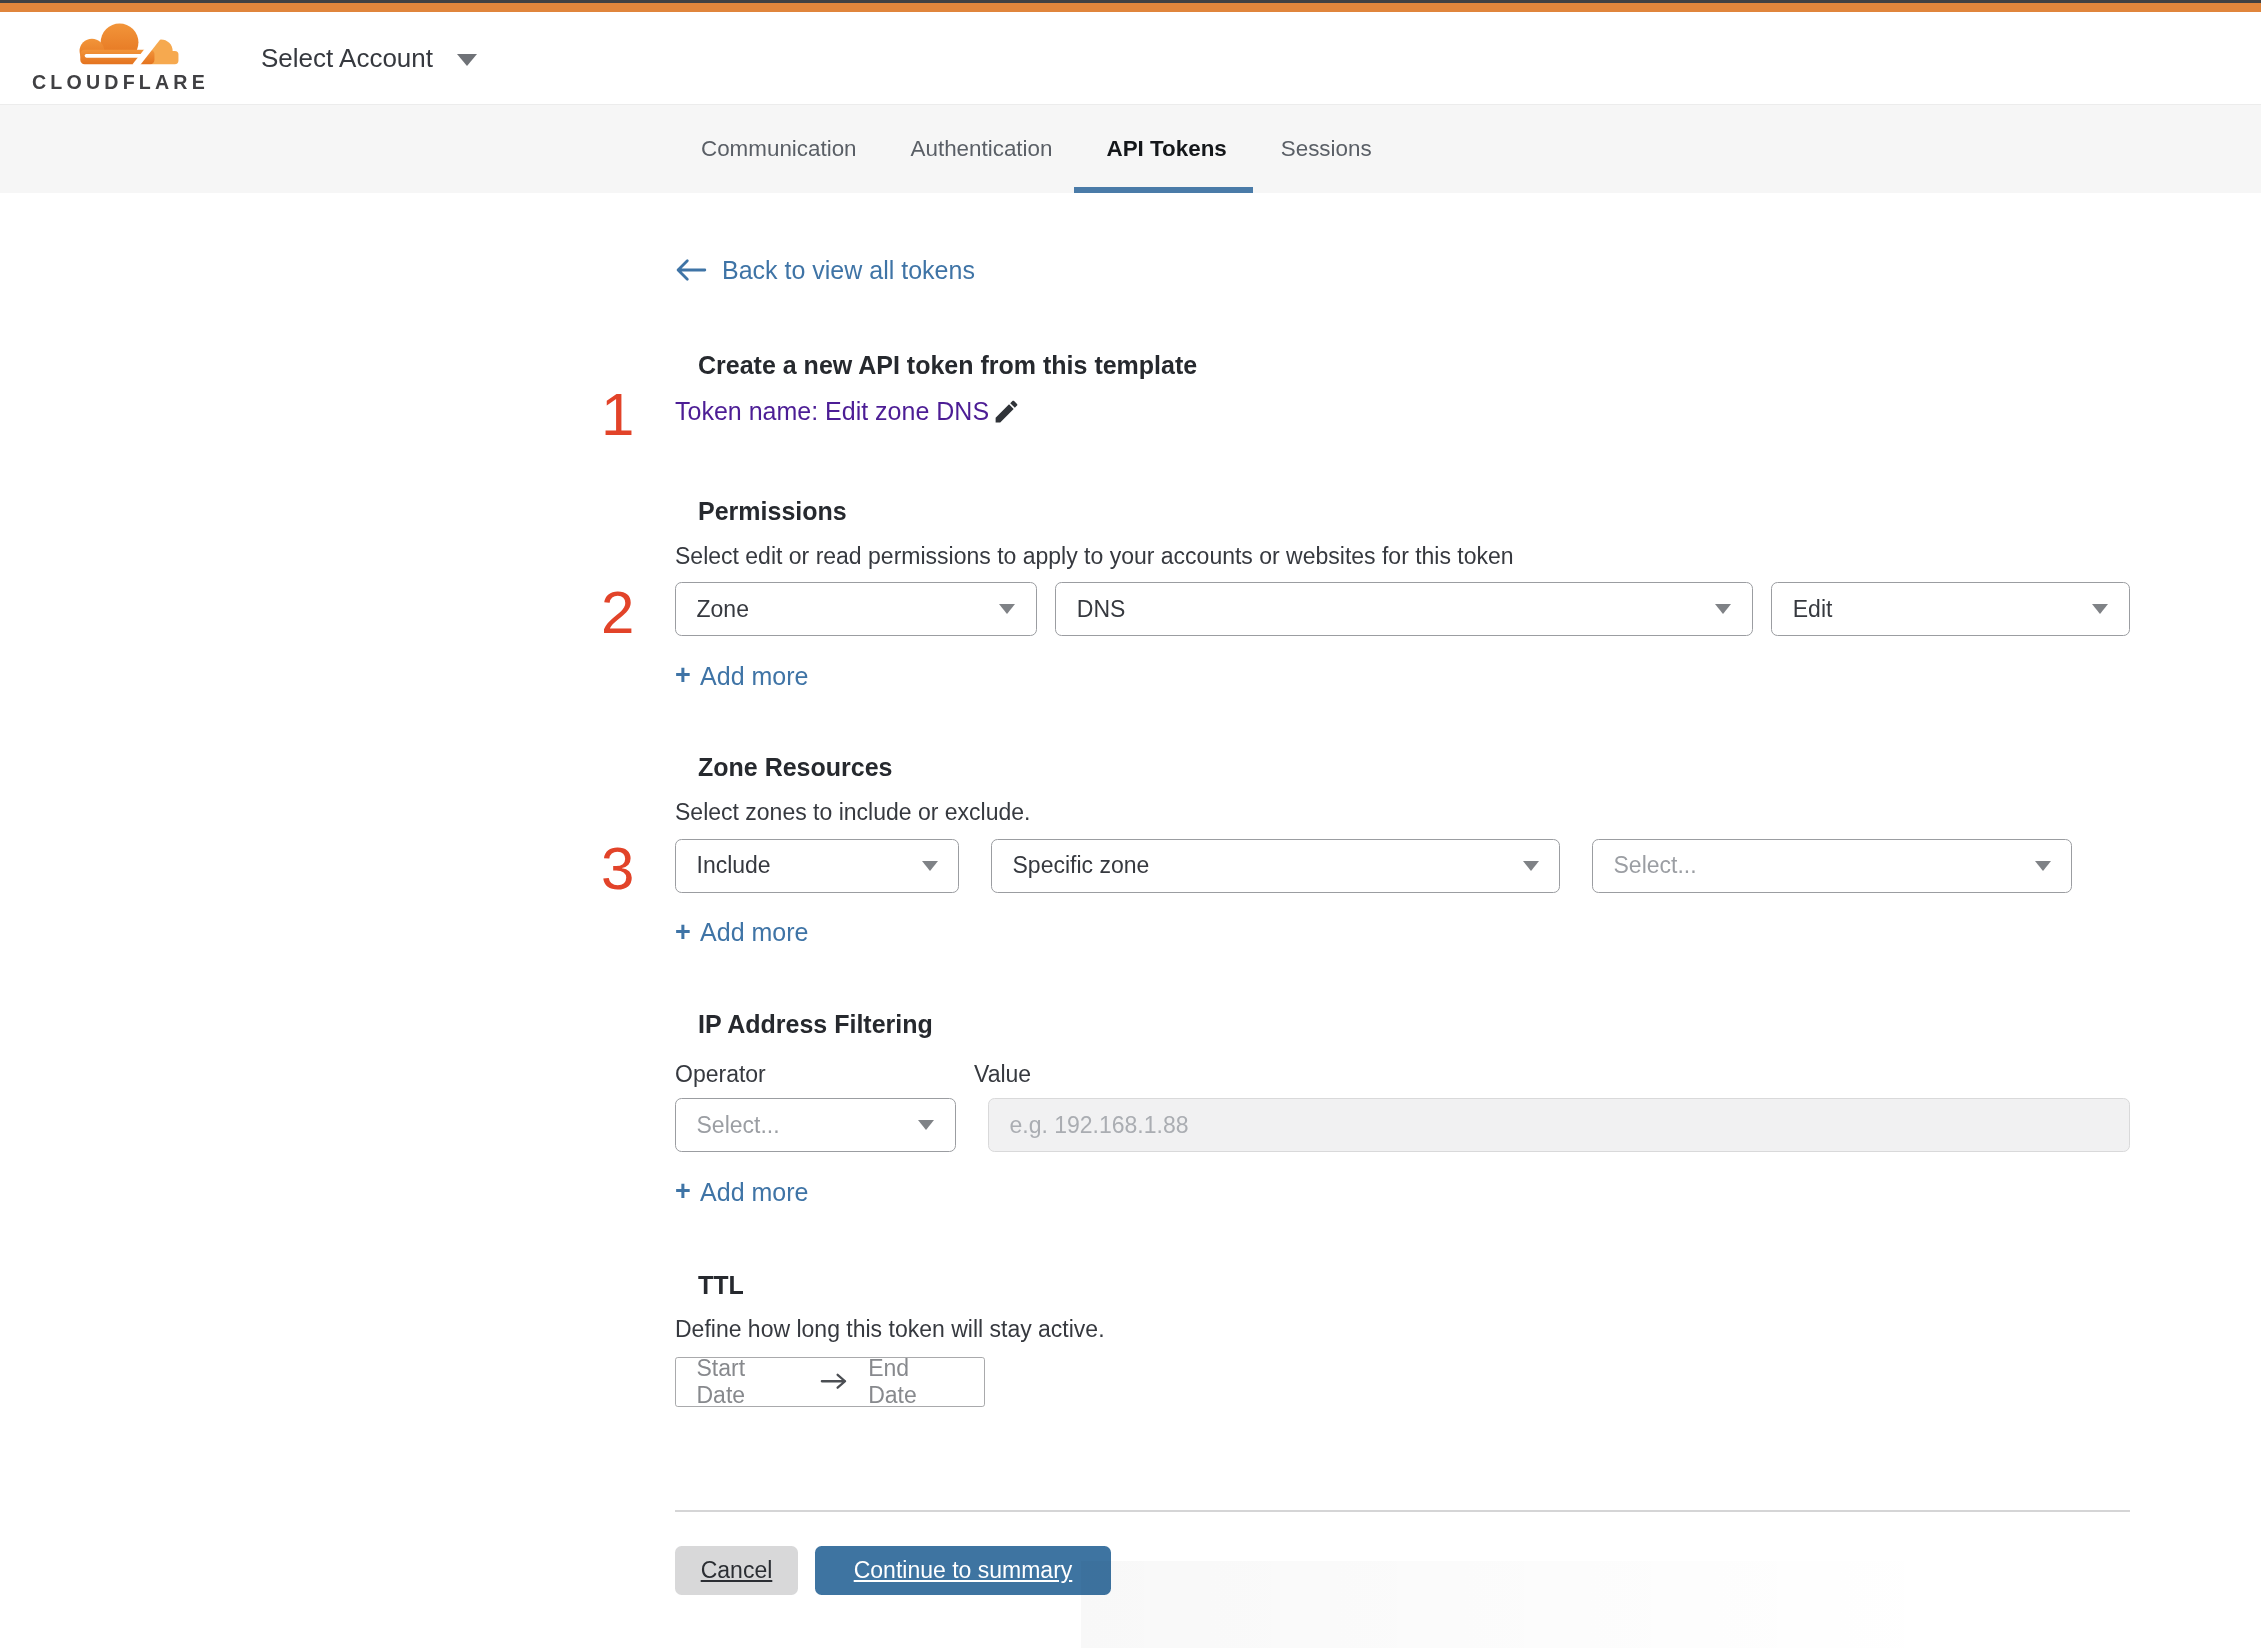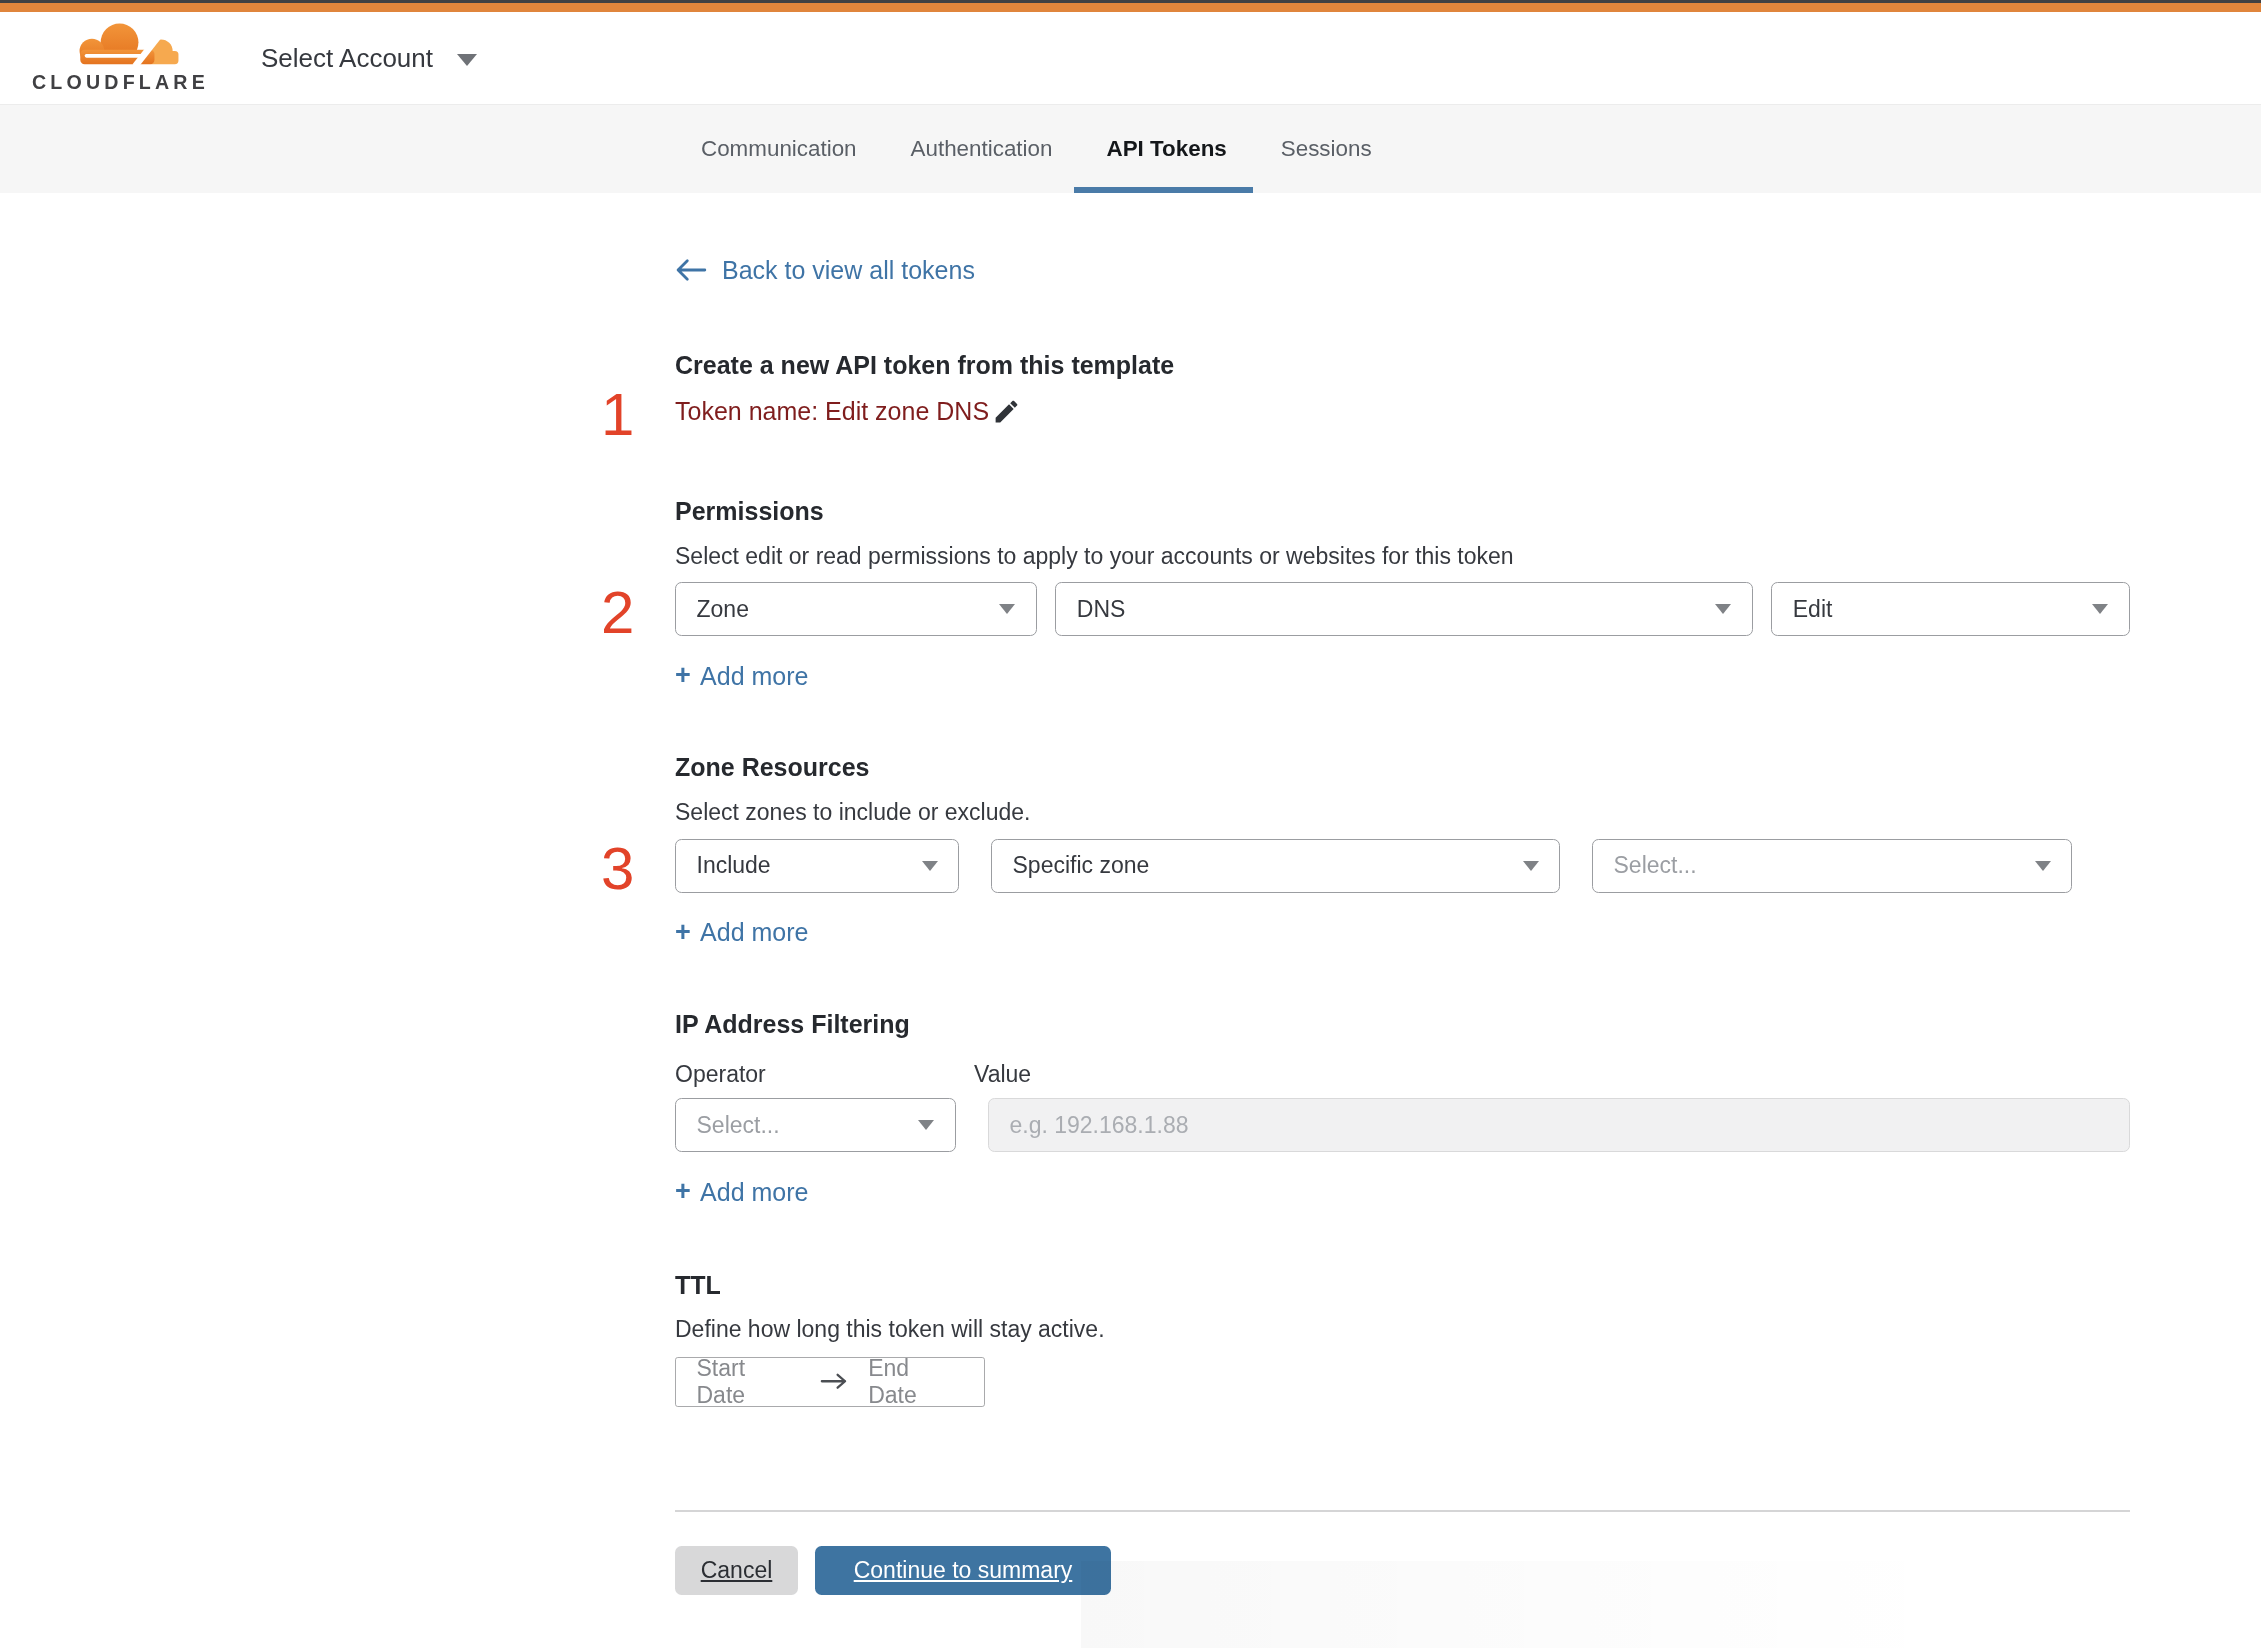--- a/index.html
+++ b/index.html
@@ -24,29 +24,29 @@
   .tab.active { color:#14171a; font-weight:bold; }
   .tab.active::after { content:""; position:absolute; left:-32px; right:-26px; bottom:0;
     height:6.5px; background:#4a7ba8; }
 
   .content { position:relative; margin-left:675px; width:1455px; }
 
   .back-link { display:inline-flex; align-items:center; gap:15px; margin-top:63px;
     font-size:25px; color:#3f74a6; text-decoration:none; cursor:pointer; line-height:1.15; }
 
   section { position:relative; }
-  .section-heading { font-size:25px; font-weight:bold; color:#26292e; line-height:1.15; }
+  .section-heading { font-size:25px; font-weight:bold; color:#26292e; line-height:1.15;margin-left:23px; }
   .section-desc { margin-top:17px; font-size:23px; line-height:1.15; color:#36393f; }
 
   .step-num { position:absolute; left:-74px; font-size:60px; line-height:1; color:#e24329; }
 
   .template-section { margin-top:66px; }
   .template-section .step-num { top:34px; }
   .token-name-row { margin-top:17px; display:flex; align-items:center; gap:3px;
-    font-size:25px; line-height:1.15; color:#7f1d1d; }
+    font-size:25px; line-height:1.15; color:#4c1d95; }
   .pencil-btn { display:inline-flex; cursor:pointer; }
 
   .permissions-section { margin-top:71px; }
   .permissions-section .step-num { top:86px; }
   .zone-section { margin-top:62px; }
   .zone-section .step-num { top:86px; }
   .ip-section { margin-top:62px; }
   .ttl-section { margin-top:63px; }
 
   .select-row { margin-top:13px; display:flex; gap:18.6px; }

